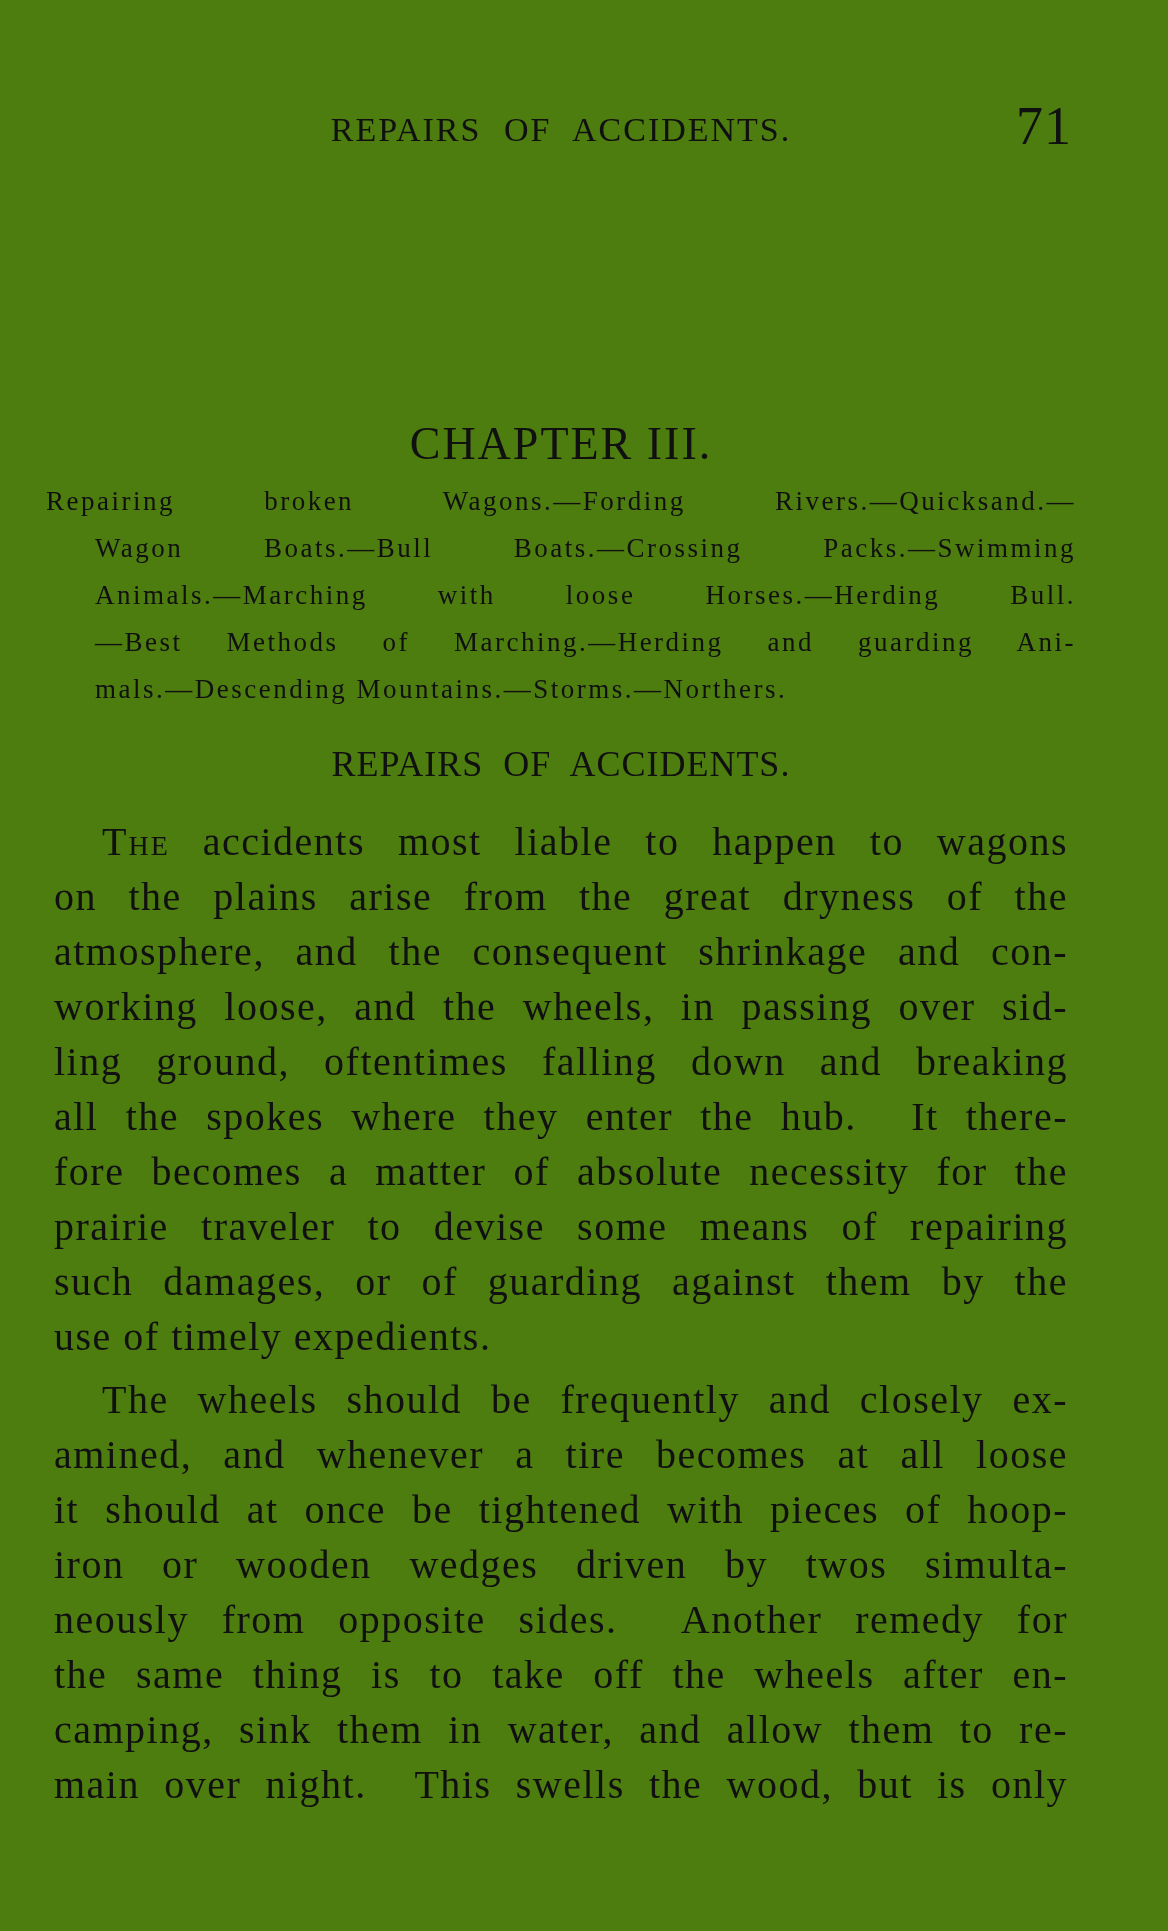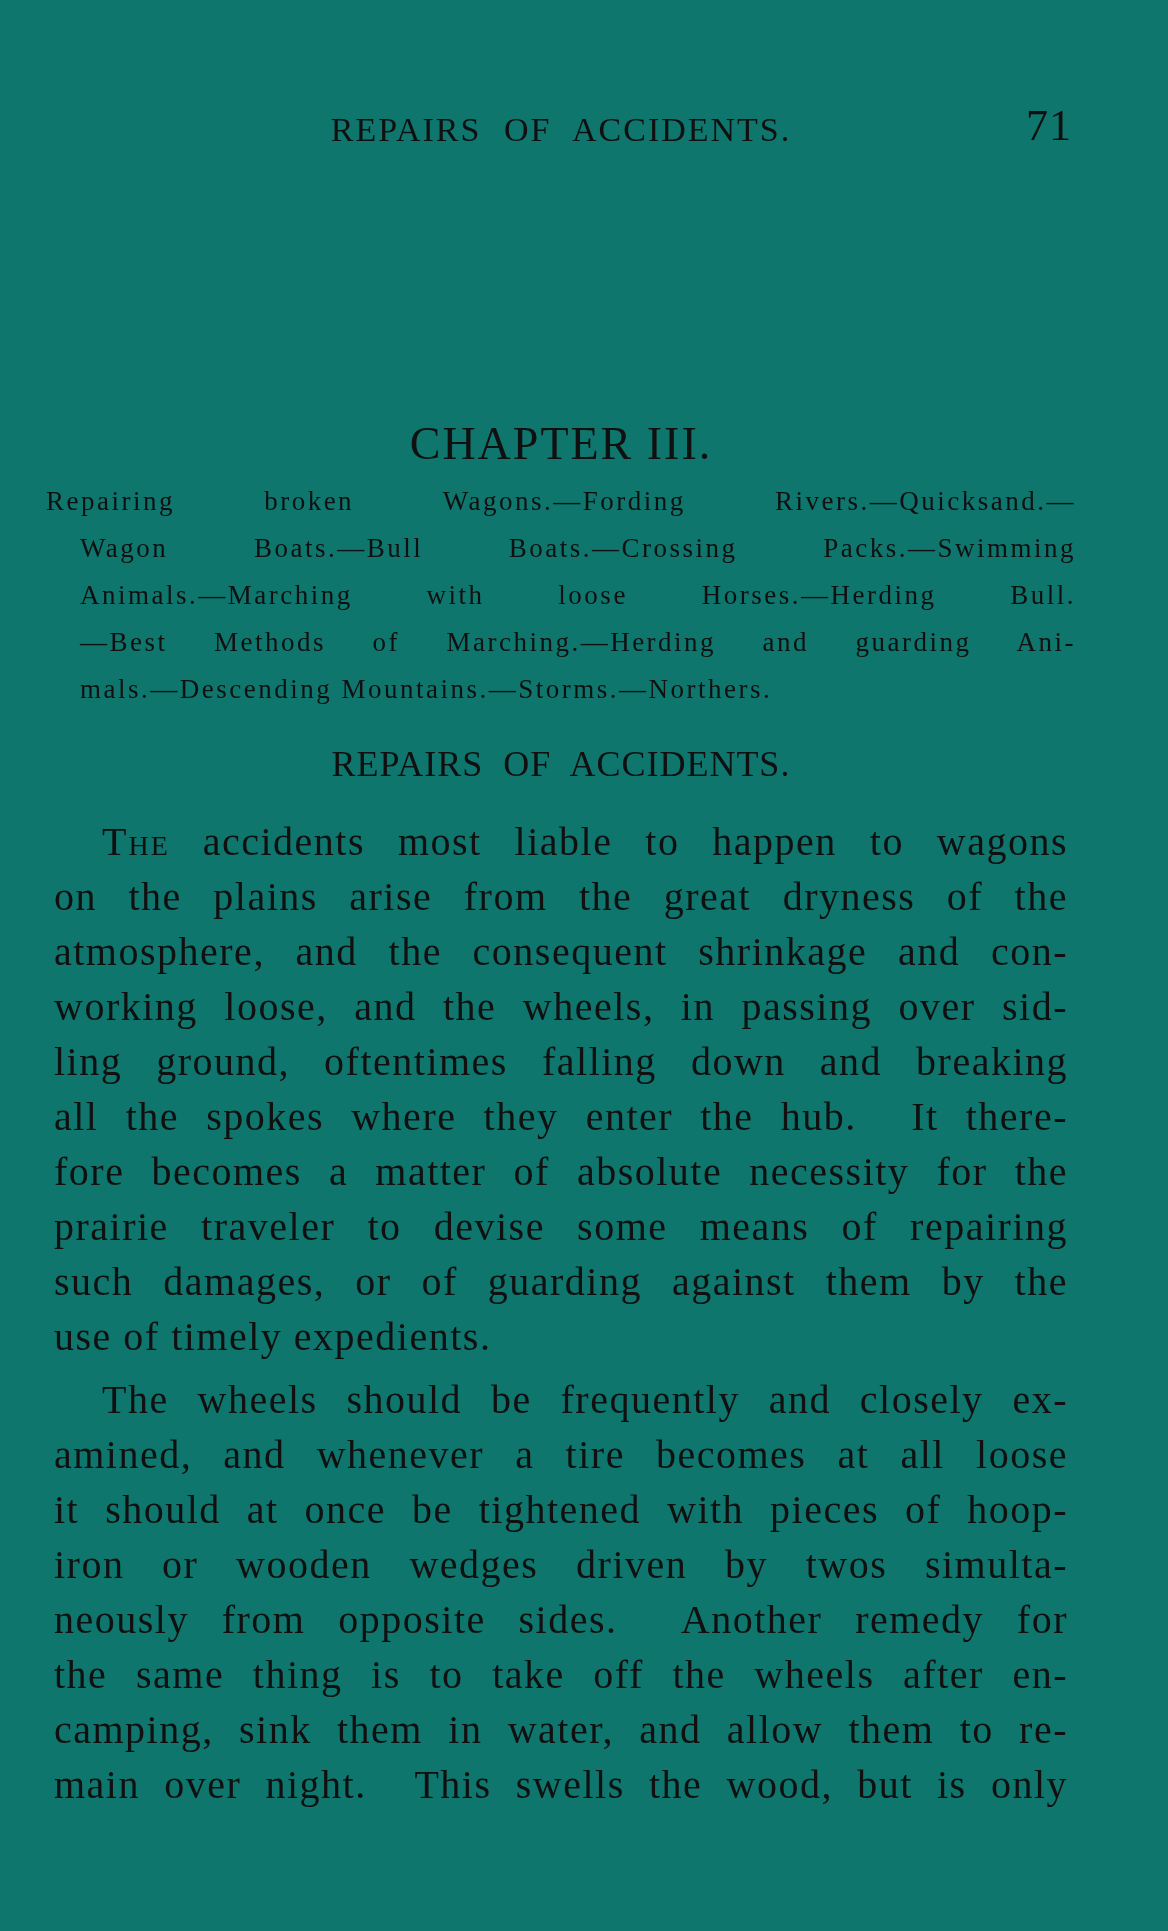--- a/index.html
+++ b/index.html
@@ -4,21 +4,21 @@
 <style>
   html, body {
     margin: 0;
     padding: 0;
     background: #ffffff;
   }
   .page {
     position: relative;
     width: 1168px;
     height: 1931px;
-    background: #0f766e;
+    background: #4d7c0f;
     color: #101010;
     font-family: "Liberation Serif", "DejaVu Serif", serif;
     overflow: hidden;
   }
   
   .running-header {
     position: absolute;
     top: 104px;
     left: 46px;
     width: 1030px;
@@ -30,21 +30,21 @@
     font-size: 34px;
     letter-spacing: 2px;
     word-spacing: 12px;
     padding-top: 8px;
     line-height: 36px;
   }
   .page-number {
     position: absolute;
     right: 4px;
     top: 0;
-    font-size: 44px;
+    font-size: 54px;
     line-height: 44px;
     letter-spacing: 1px;
   }
   
   .chapter-title {
     position: absolute;
     top: 416px;
     left: 46px;
     width: 1030px;
     margin: 0;
@@ -62,21 +62,21 @@
     width: 1030px;
     font-size: 27px;
     line-height: 47px;
     letter-spacing: 2.5px;
   }
   .syn-line {
     text-align: justify;
     text-align-last: justify;
     white-space: pre-wrap;
   }
-  .syn-line.cont { margin-left: 34px; }
+  .syn-line.cont { margin-left: 49px; }
   .syn-line.last { text-align-last: left; }
   
   .section-heading {
     position: absolute;
     top: 742px;
     left: 46px;
     width: 1030px;
     margin: 0;
     text-align: center;
     font-size: 36px;

